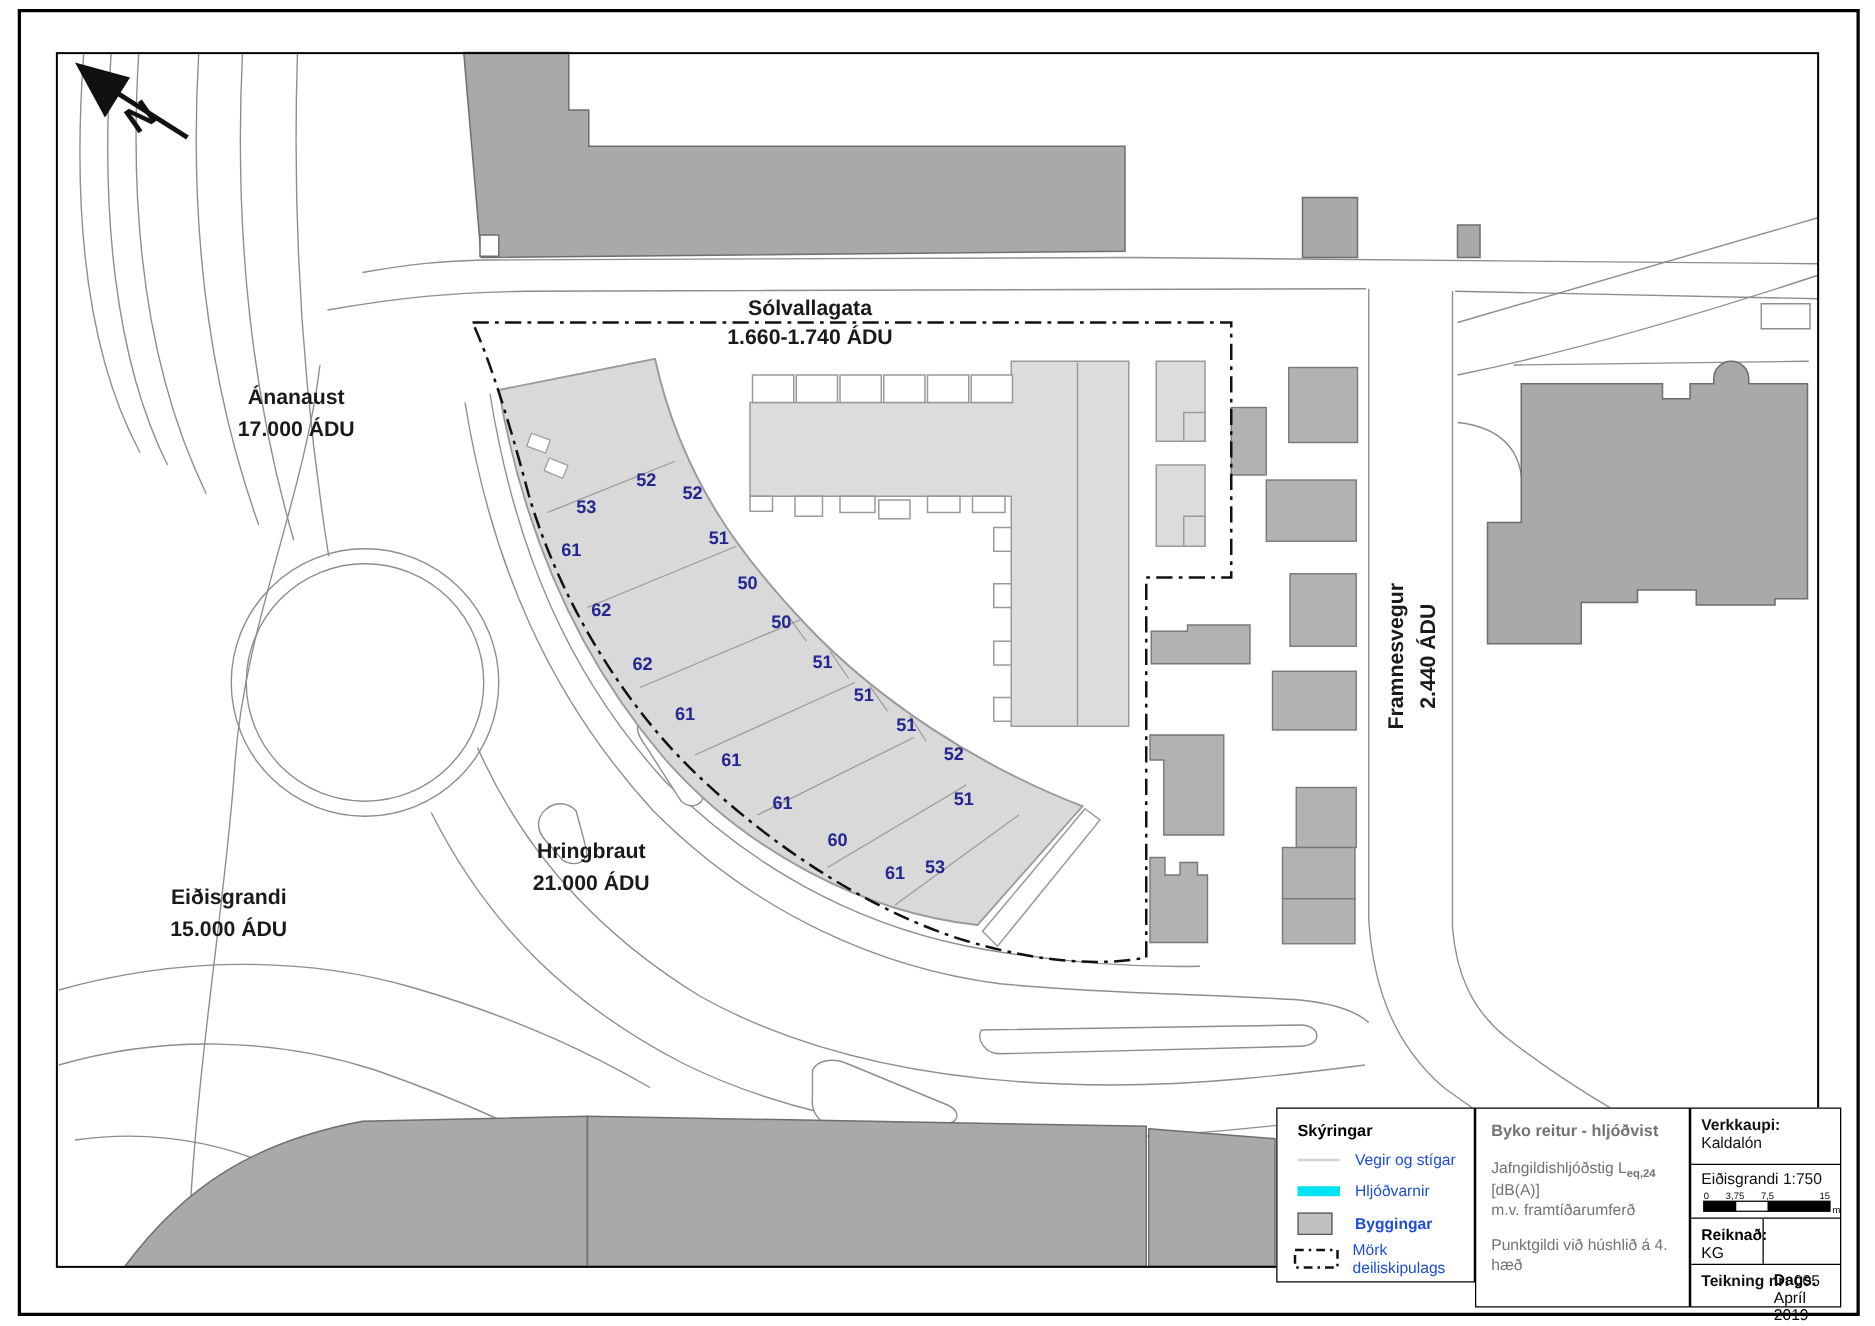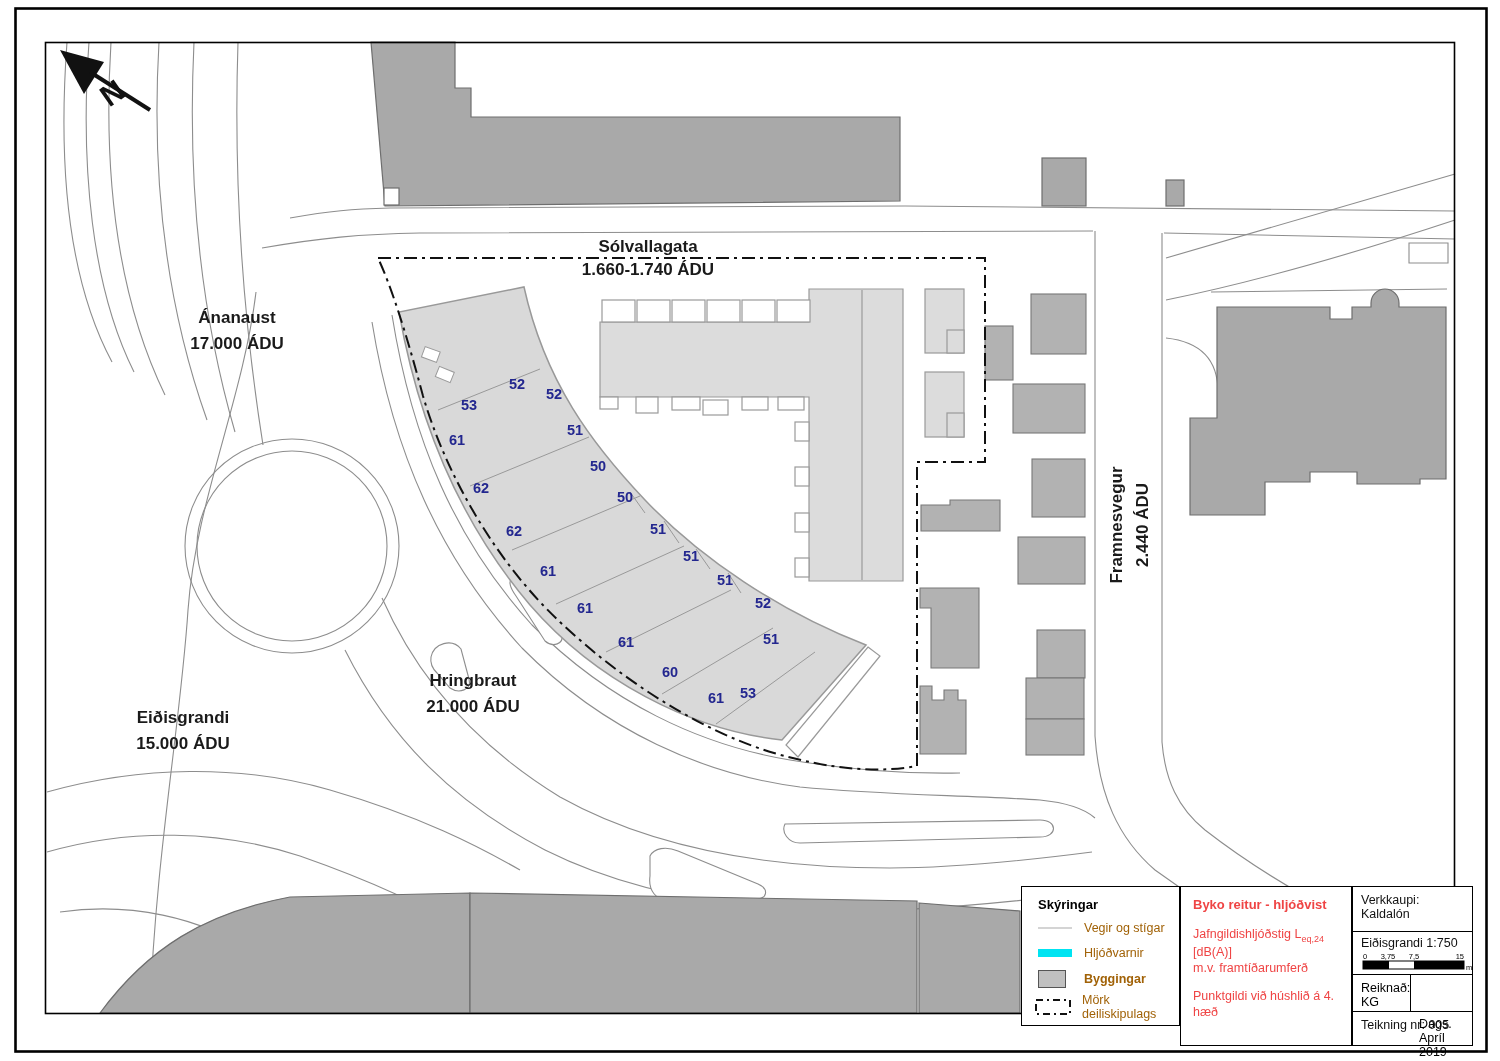--- a/index.html
+++ b/index.html
@@ -5,34 +5,34 @@
   html,body{margin:0;padding:0;background:#fff;}
   body{width:1500px;height:1061px;position:relative;overflow:hidden;
        font-family:"Liberation Sans",sans-serif;}
   #map-svg{position:absolute;left:0;top:0;}
   .rl{font-weight:bold;font-size:17px;fill:#1a1a1a;text-anchor:middle;}
   .nv{font-weight:bold;font-size:14.5px;fill:#23278f;text-anchor:middle;}
   .panel{position:absolute;background:#fff;border:1.6px solid #000;box-sizing:border-box;}
   .legend-title{font-weight:bold;font-size:13px;margin:10px 0 8px 16px;}
   .lrow{display:flex;align-items:center;margin:0 0 9px 16px;height:16px;}
   .lrow .sw{width:36px;display:flex;align-items:center;justify-content:flex-start;margin-right:10px;}
-  .lrow .lt{font-size:12.5px;color:#a16207;}
+  .lrow .lt{font-size:12.5px;color:#1d4ed8;}
   .sw-line{width:34px;height:2px;background:#d4d4d4;}
   .sw-cyan{width:34px;height:8px;background:#00e4f2;}
   .sw-bldg{width:26px;height:16px;background:#c0c0c0;border:1px solid #555;}
-  .tb-mid{padding:10px 12px;font-size:12.5px;color:#ef4444;line-height:1.25;}
+  .tb-mid{padding:10px 12px;font-size:12.5px;color:#737373;line-height:1.25;}
   .tb-title{font-weight:bold;font-size:13px;margin-bottom:14px;}
   .tb-par{margin-bottom:13px;}
   .rp-row{box-sizing:border-box;padding:6px 8px;font-size:12.5px;color:#111;}
-  .rp-b{font-weight:normal;}
+  .rp-b{font-weight:bold;}
   .hr{border-top:1.4px solid #000;}
   .split{display:flex;}
   .split .c1{width:58px;border-right:1.4px solid #000;padding:6px 6px 4px 8px;box-sizing:border-box;}
   .split .c2{flex:1;padding:6px 6px 4px 8px;margin-top:36px;}
-  sub{font-size:9px;}
+  sub{font-size:9px;font-weight:bold;}
 </style>
 </head>
 <body>
 
 <svg id="map-svg" width="1500" height="1061" viewBox="0 0 1500 1061">
 
   <g stroke="#8d8d8d" stroke-width="1.1" fill="none">
     <path d="M67,42 C58,165 68,280 112,362"></path>
     <path d="M89,42 C80,168 92,288 134,372"></path>
     <path d="M111,42 C103,172 117,296 165,395"></path>

